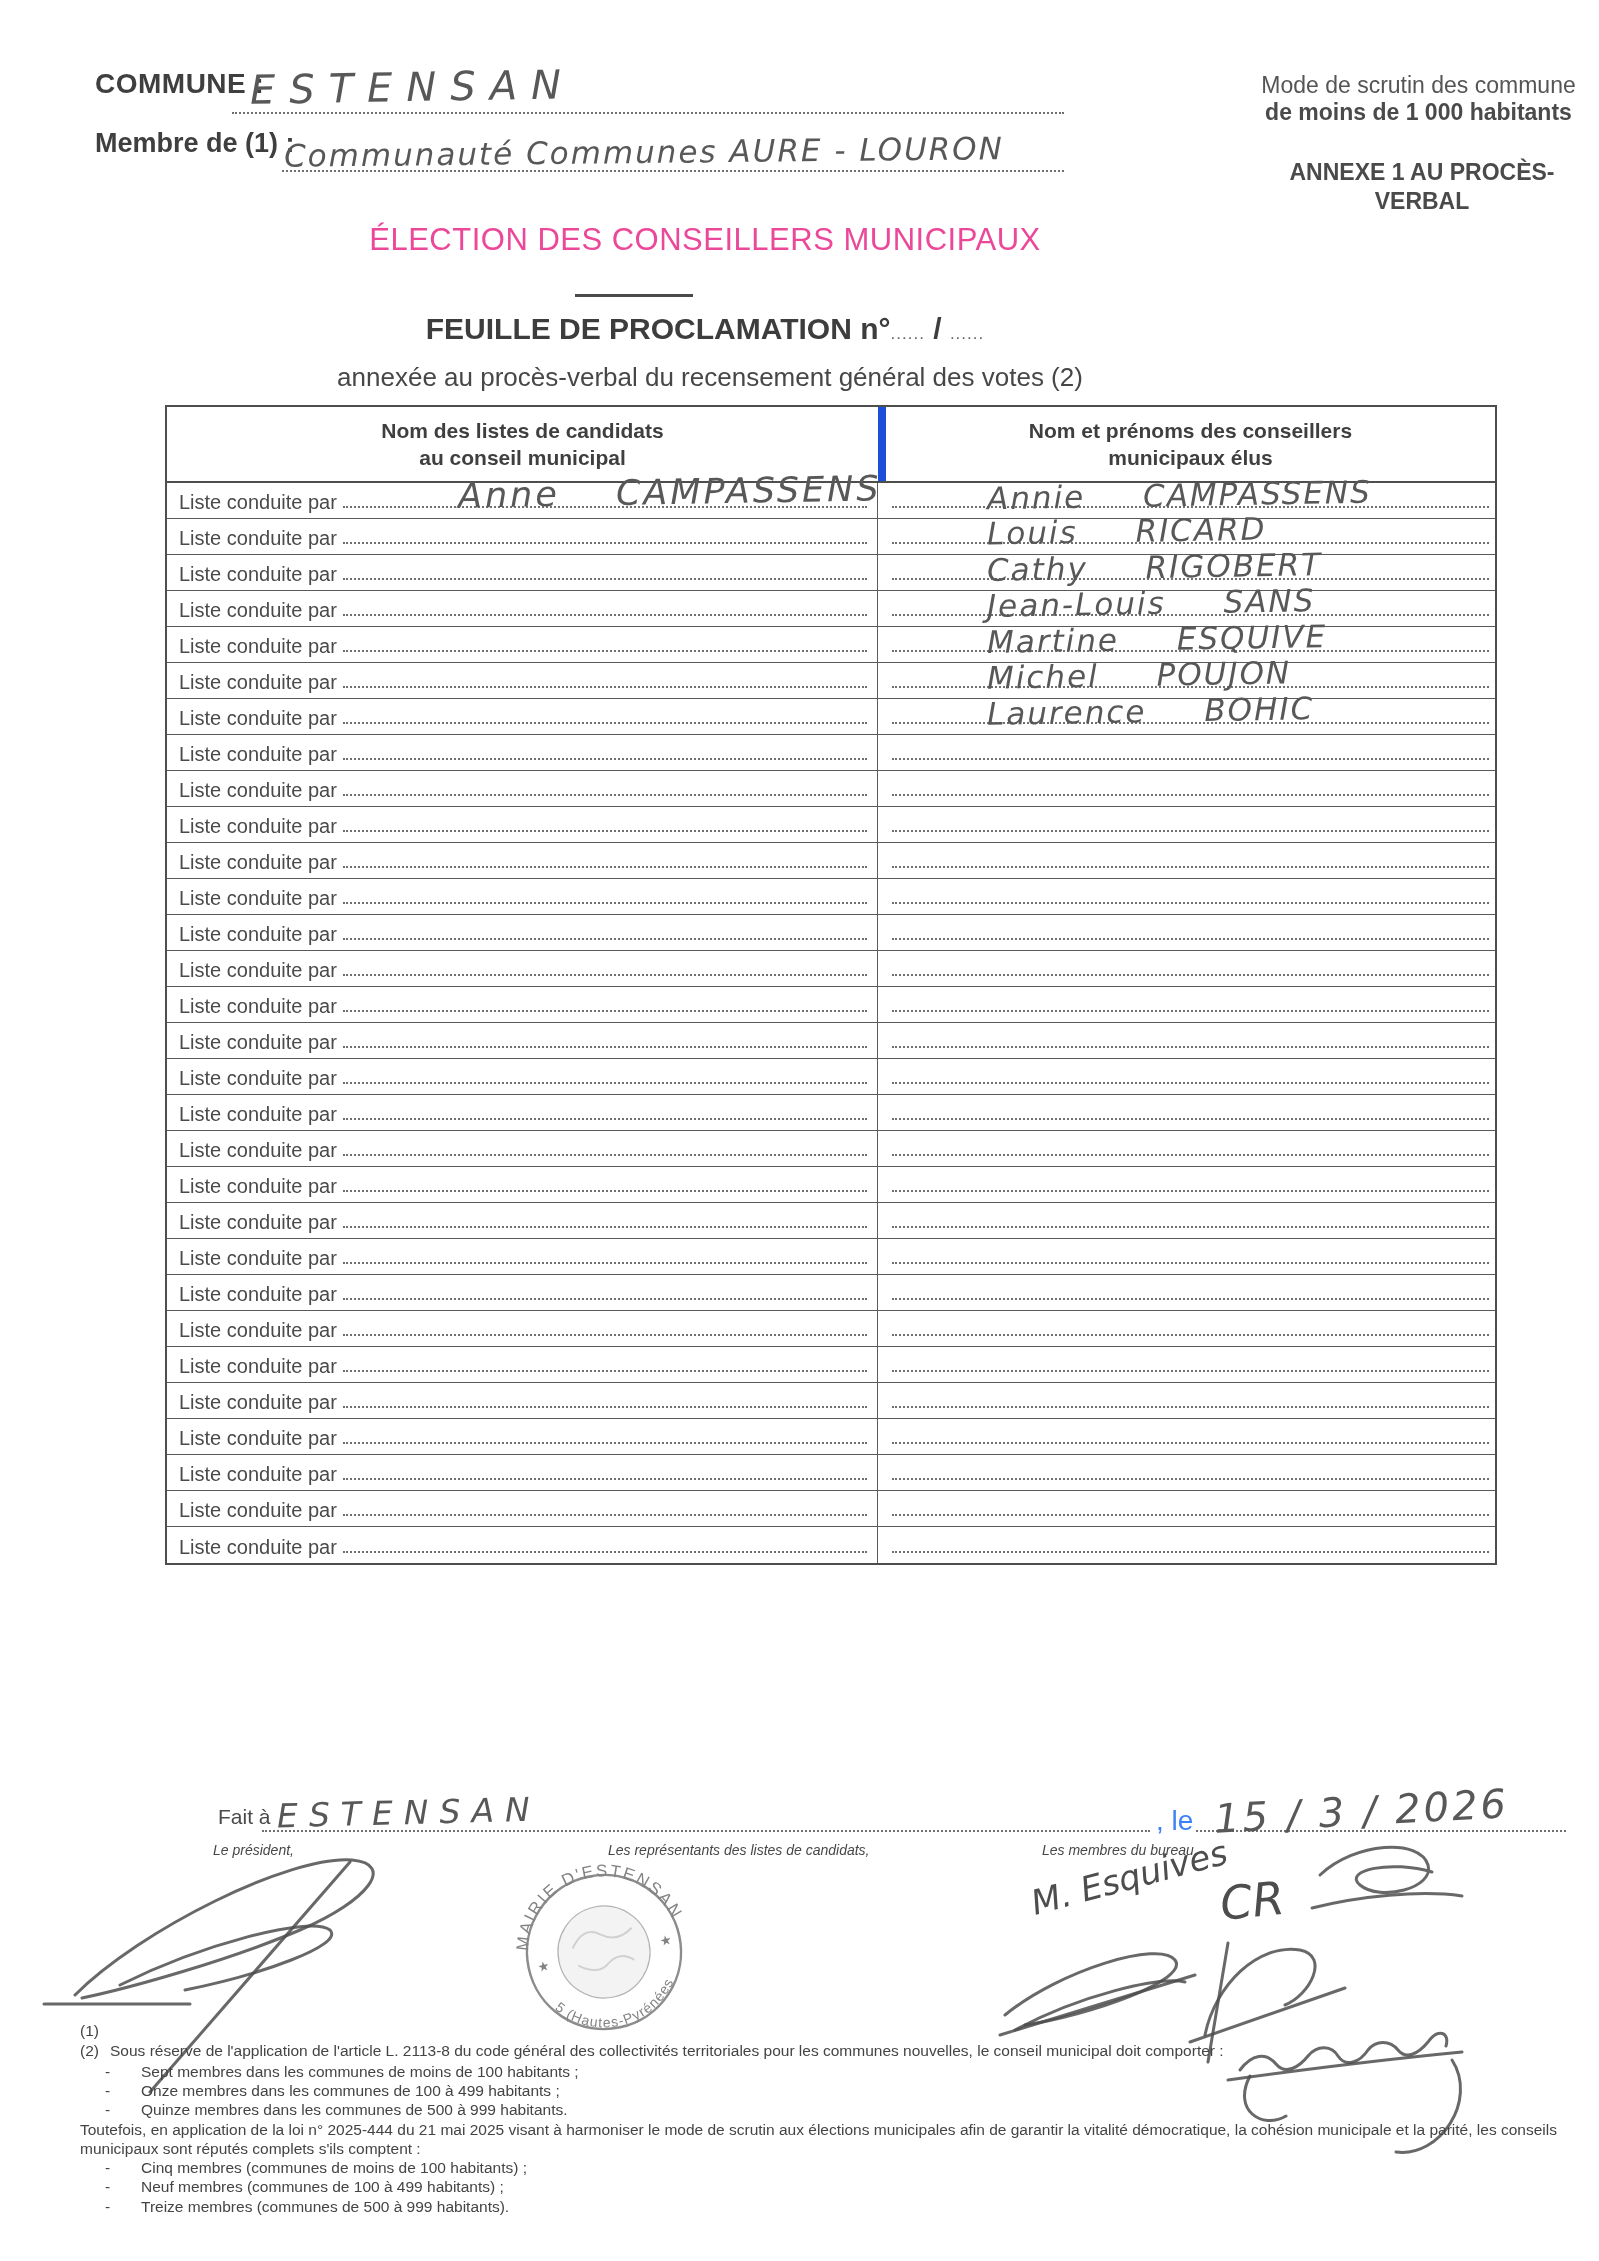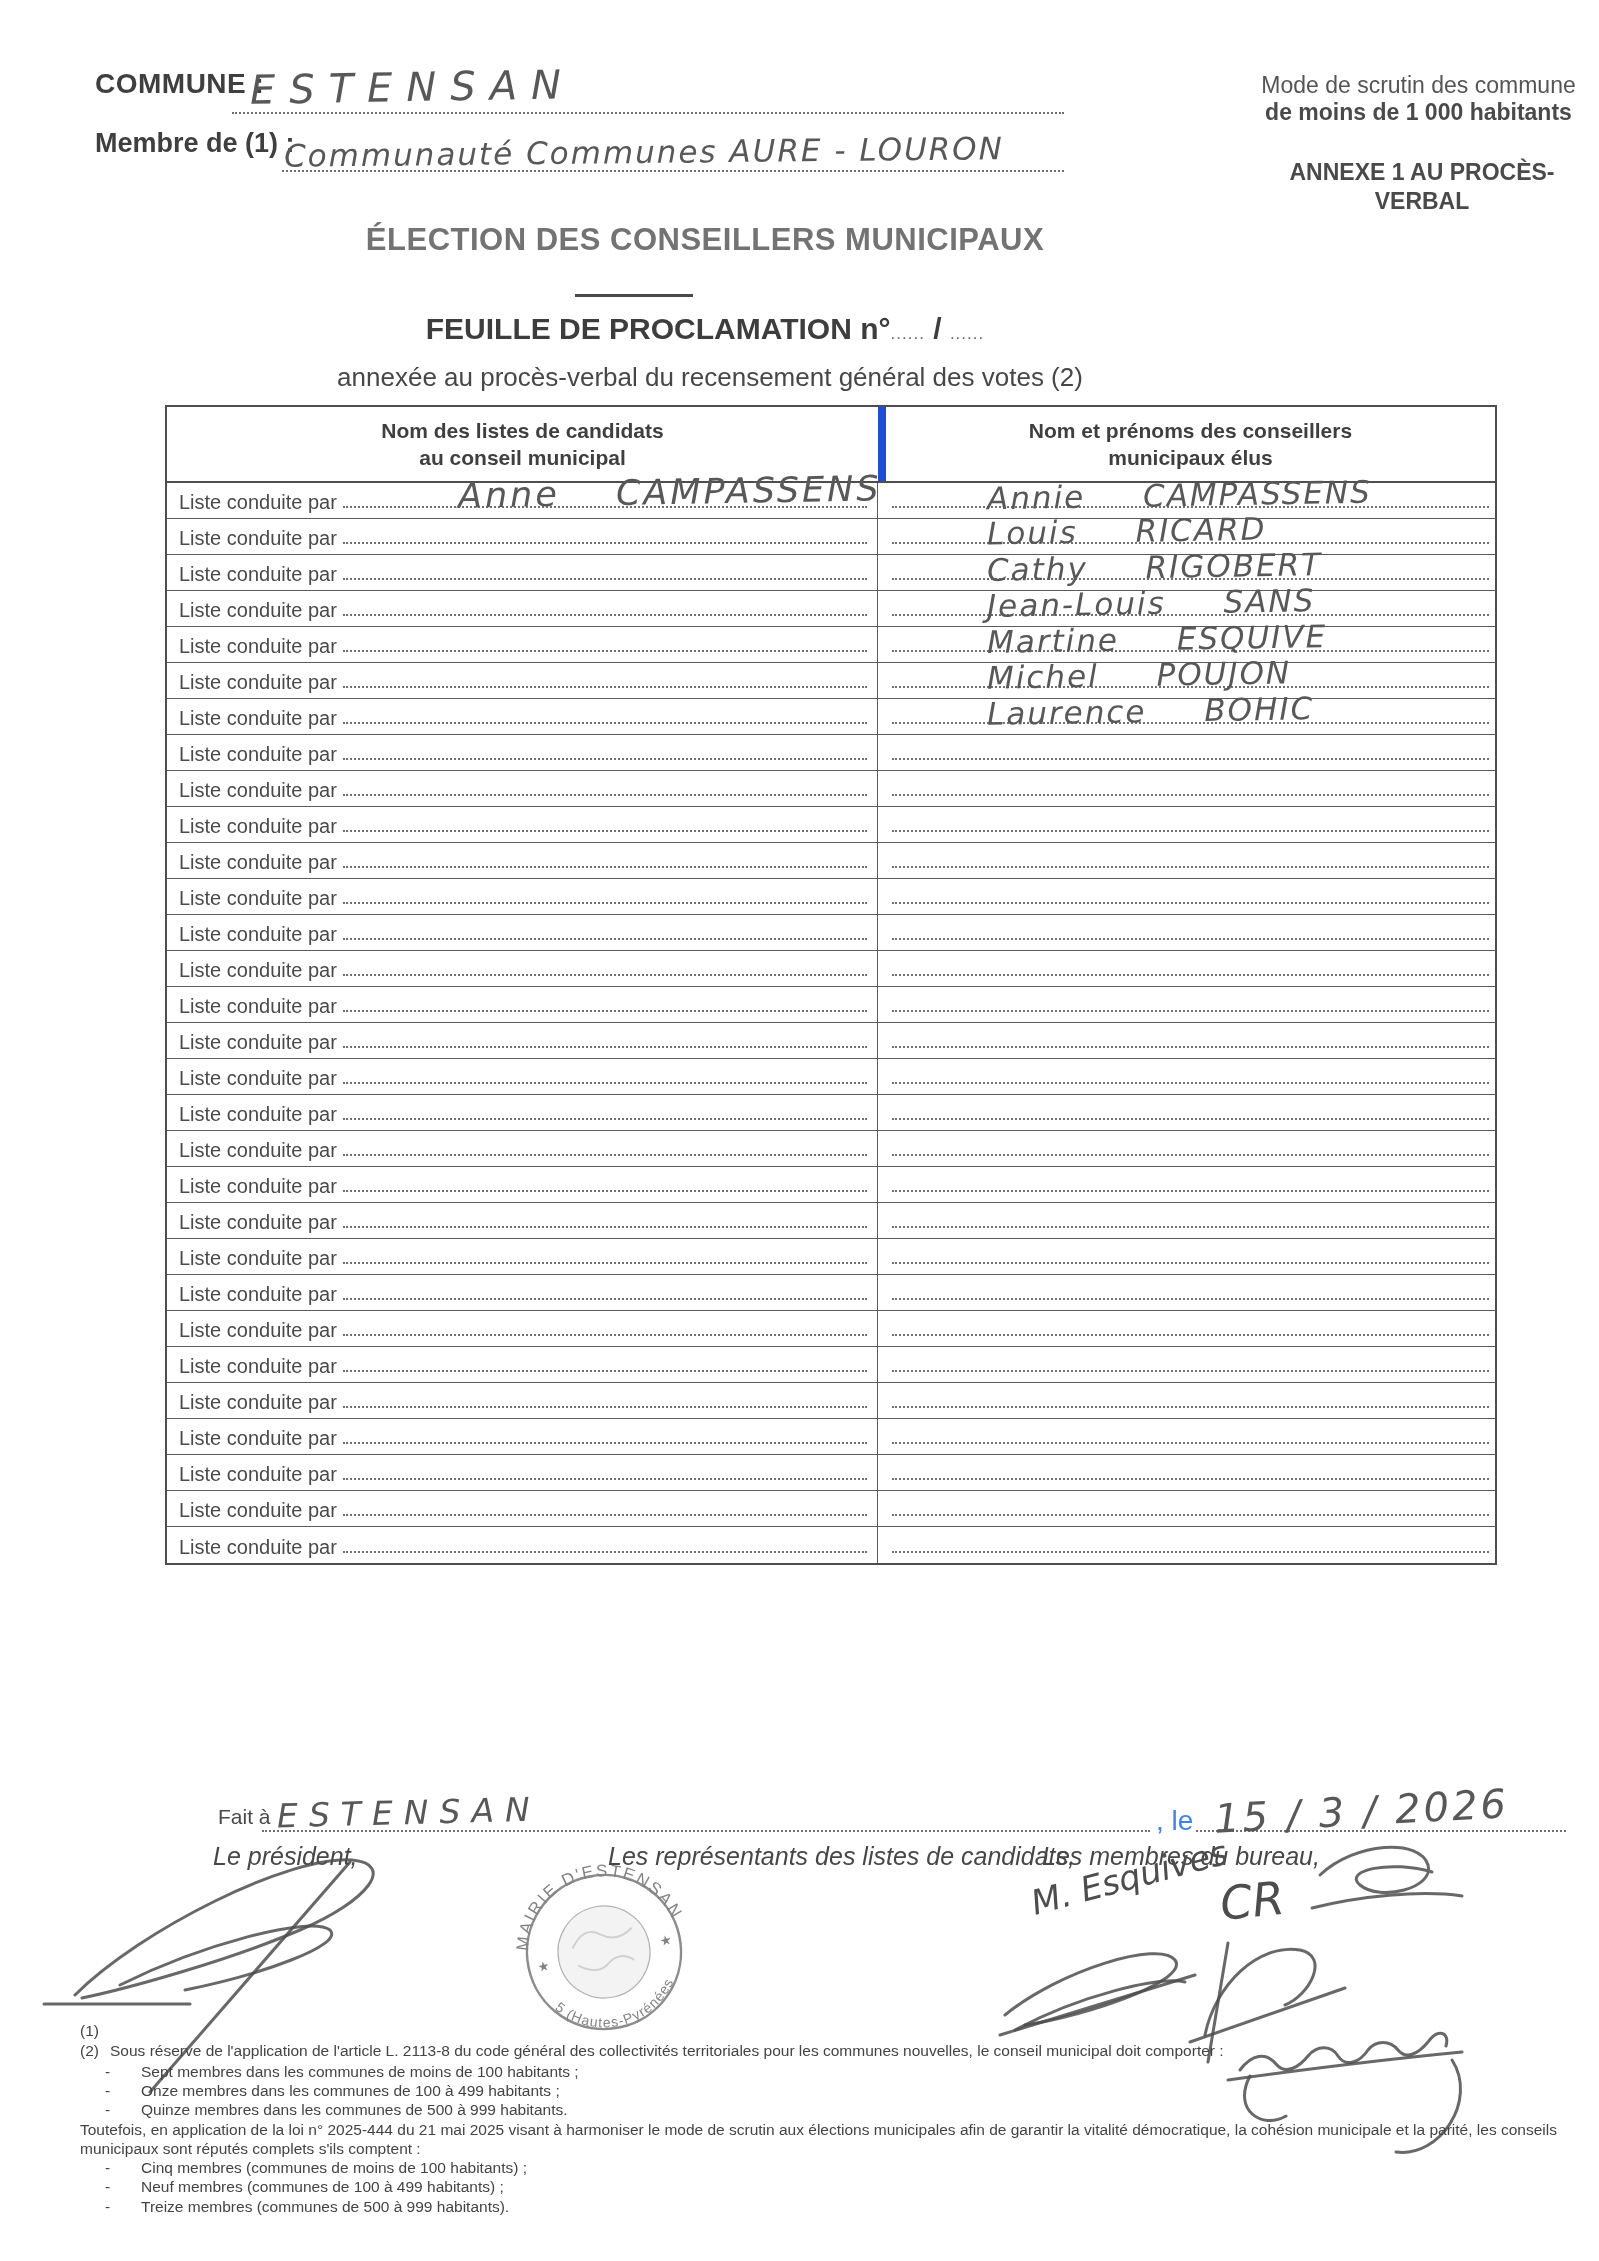--- a/index.html
+++ b/index.html
@@ -20,21 +20,21 @@
     font-family:"DejaVu Sans", sans-serif; font-style:italic; color:#585858;
     white-space:nowrap;
   }
   .commune-hand{left:18px; bottom:2px; font-size:40px; letter-spacing:14px; transform:rotate(-1deg);}
   .membre-hand{left:2px; bottom:0px; font-size:31px; letter-spacing:2px; transform:rotate(-.6deg);}
   .mode-block{left:1238px; top:72px; width:361px; text-align:center;}
   .mode-line1{font-size:23px; color:#555; white-space:nowrap;}
   .mode-line2{font-size:23px; font-weight:bold; color:#4a4a4a; margin-top:0; white-space:nowrap;}
   .annexe{left:1262px; top:158px; width:320px; text-align:center; font-size:23px; font-weight:bold; color:#4a4a4a; line-height:1.25;}
   
-  .main-title{left:0; top:222px; width:1410px; text-align:center; font-size:31px; font-weight:bold; color:#737373; letter-spacing:.5px;}
+  .main-title{left:0; top:222px; width:1410px; text-align:center; font-size:31px; font-weight:normal; color:#ec4899; letter-spacing:.5px;}
   .title-divider{left:575px; top:294px; width:118px; height:0; border-top:3px solid #4a4a4a;}
   .sub-title{left:0; top:312px; width:1410px; text-align:center; font-size:30px; font-weight:bold; color:#3d3d3d;}
   .sub-title .numdots{font-weight:normal; font-size:17px; letter-spacing:1px; color:#666;}
   .annexee{left:0; top:362px; width:1420px; text-align:center; font-size:26px; color:#474747;}
   
   .ptable{left:165px; top:405px; width:1328px; border:2px solid #4e4e4e; background:#fff;}
   .thead{display:flex; border-bottom:2px solid #4e4e4e; height:74px;}
   .th{display:flex; flex-direction:column; justify-content:center; text-align:center; font-weight:bold; font-size:21px; color:#3f3f3f; line-height:1.3;}
   .th1{width:711px; border-right:8px solid #1d4ed8;}
   .th2{flex:1;}
@@ -46,21 +46,21 @@
   .dotline{flex:1; border-bottom:2px dotted #6f6f6f; margin:0 0 10px 6px; position:relative; height:1px;}
   .liste-hand{position:absolute; left:115px; bottom:-6px; font-size:35px; word-spacing:42px; letter-spacing:3px; transform:rotate(-1deg);}
   .conseiller-hand{position:absolute; left:95px; bottom:-7px; font-size:31px; word-spacing:46px; letter-spacing:2px; transform:rotate(-1deg);}
   
   .faita-label{left:218px; top:1805px; font-size:21px; color:#4a4a4a;}
   .faita-field{left:262px; top:1790px; width:888px; height:40px;}
   .faita-hand{left:15px; bottom:-2px; font-size:33px; letter-spacing:11px; transform:rotate(-1.5deg);}
   .le-label{left:1156px; top:1805px; font-size:28px; color:#3b82f6;}
   .date-field{left:1196px; top:1790px; width:370px; height:40px;}
   .date-hand{left:18px; bottom:-4px; font-size:40px; letter-spacing:3px; transform:rotate(-3deg);}
-  .sig-label{font-style:italic; font-size:25px; color:#474747; white-space:nowrap;}
+  .sig-label{font-style:italic; font-size:14px; color:#474747; white-space:nowrap;}
   .pres-label{left:213px; top:1842px;}
   .repr-label{left:608px; top:1842px;}
   .memb-label{left:1042px; top:1842px;}
   .sig-overlay{left:0; top:1780px; pointer-events:none;}
   .sig-overlay path{fill:none; stroke:#4d4d4d; stroke-width:3; stroke-linecap:round; opacity:.85;}
   .sig-overlay text{fill:#4d4d4d; font-family:"DejaVu Sans", sans-serif; font-style:italic;}
   .stamp-svg{left:498px; top:1852px;}
   
   .footnotes{left:80px; top:2022px; width:1485px; font-size:15.5px; color:#444; line-height:1.18;}
   .fnrow{display:flex; margin-bottom:2px;}

